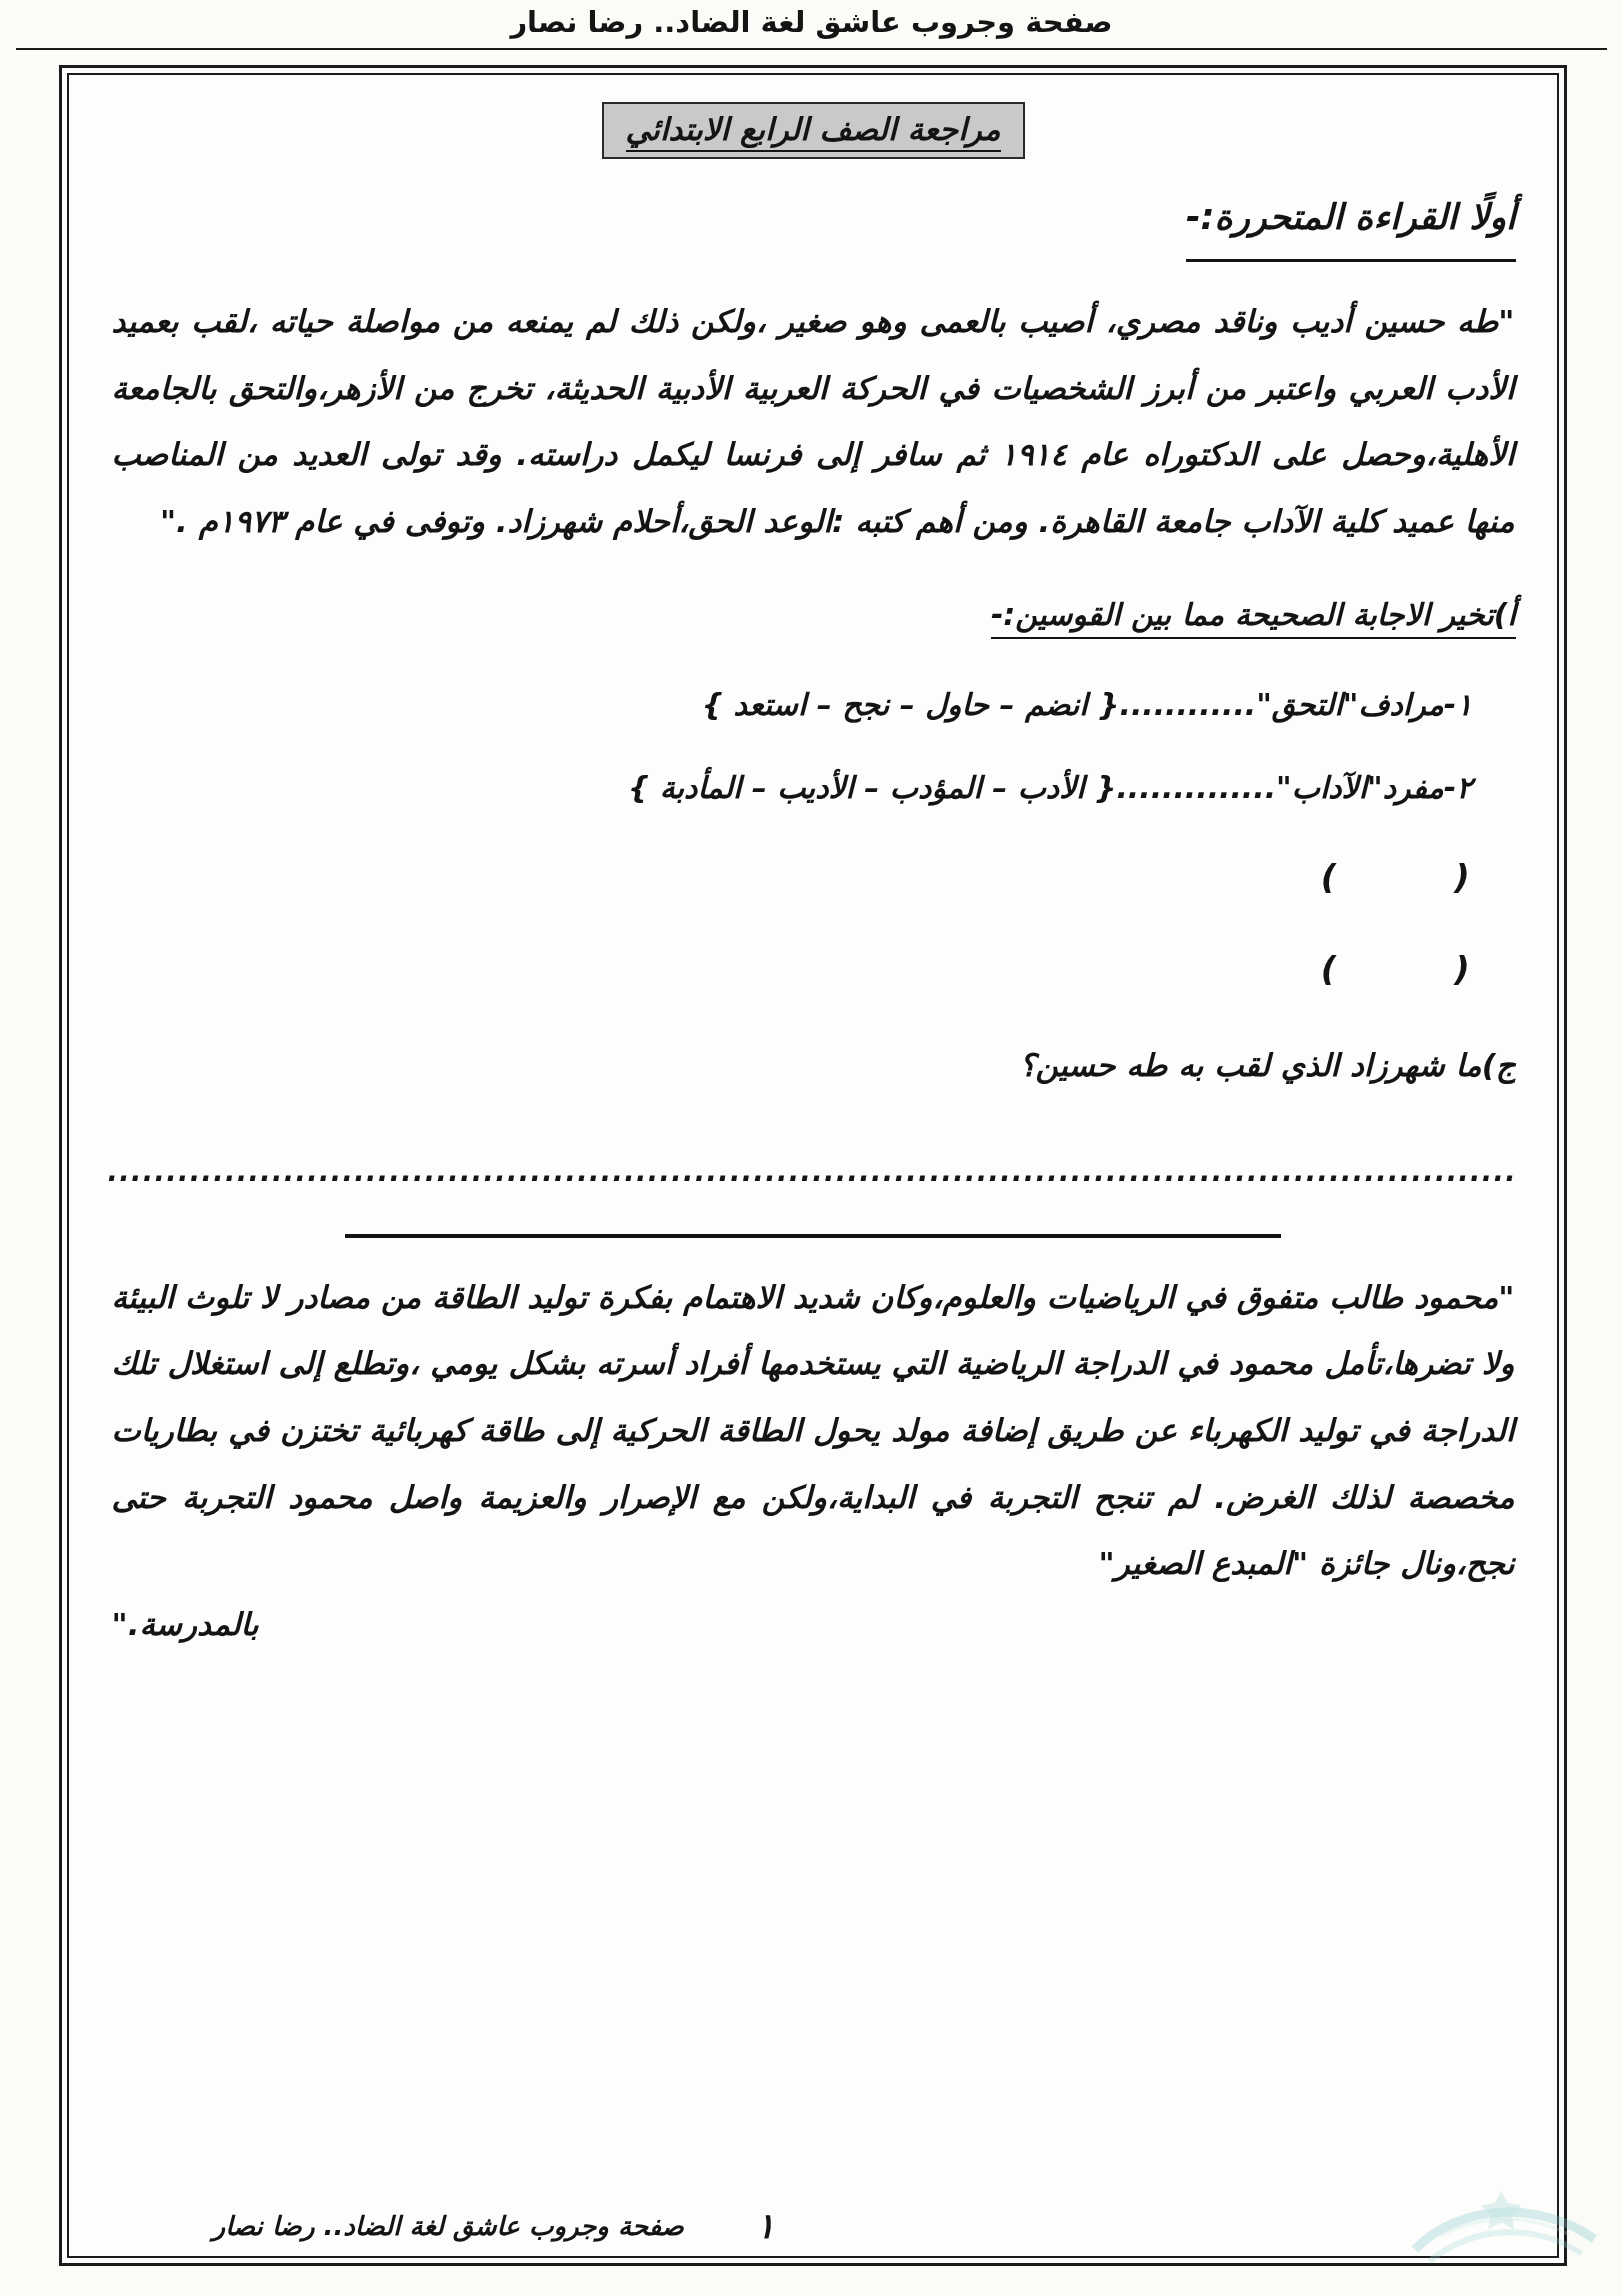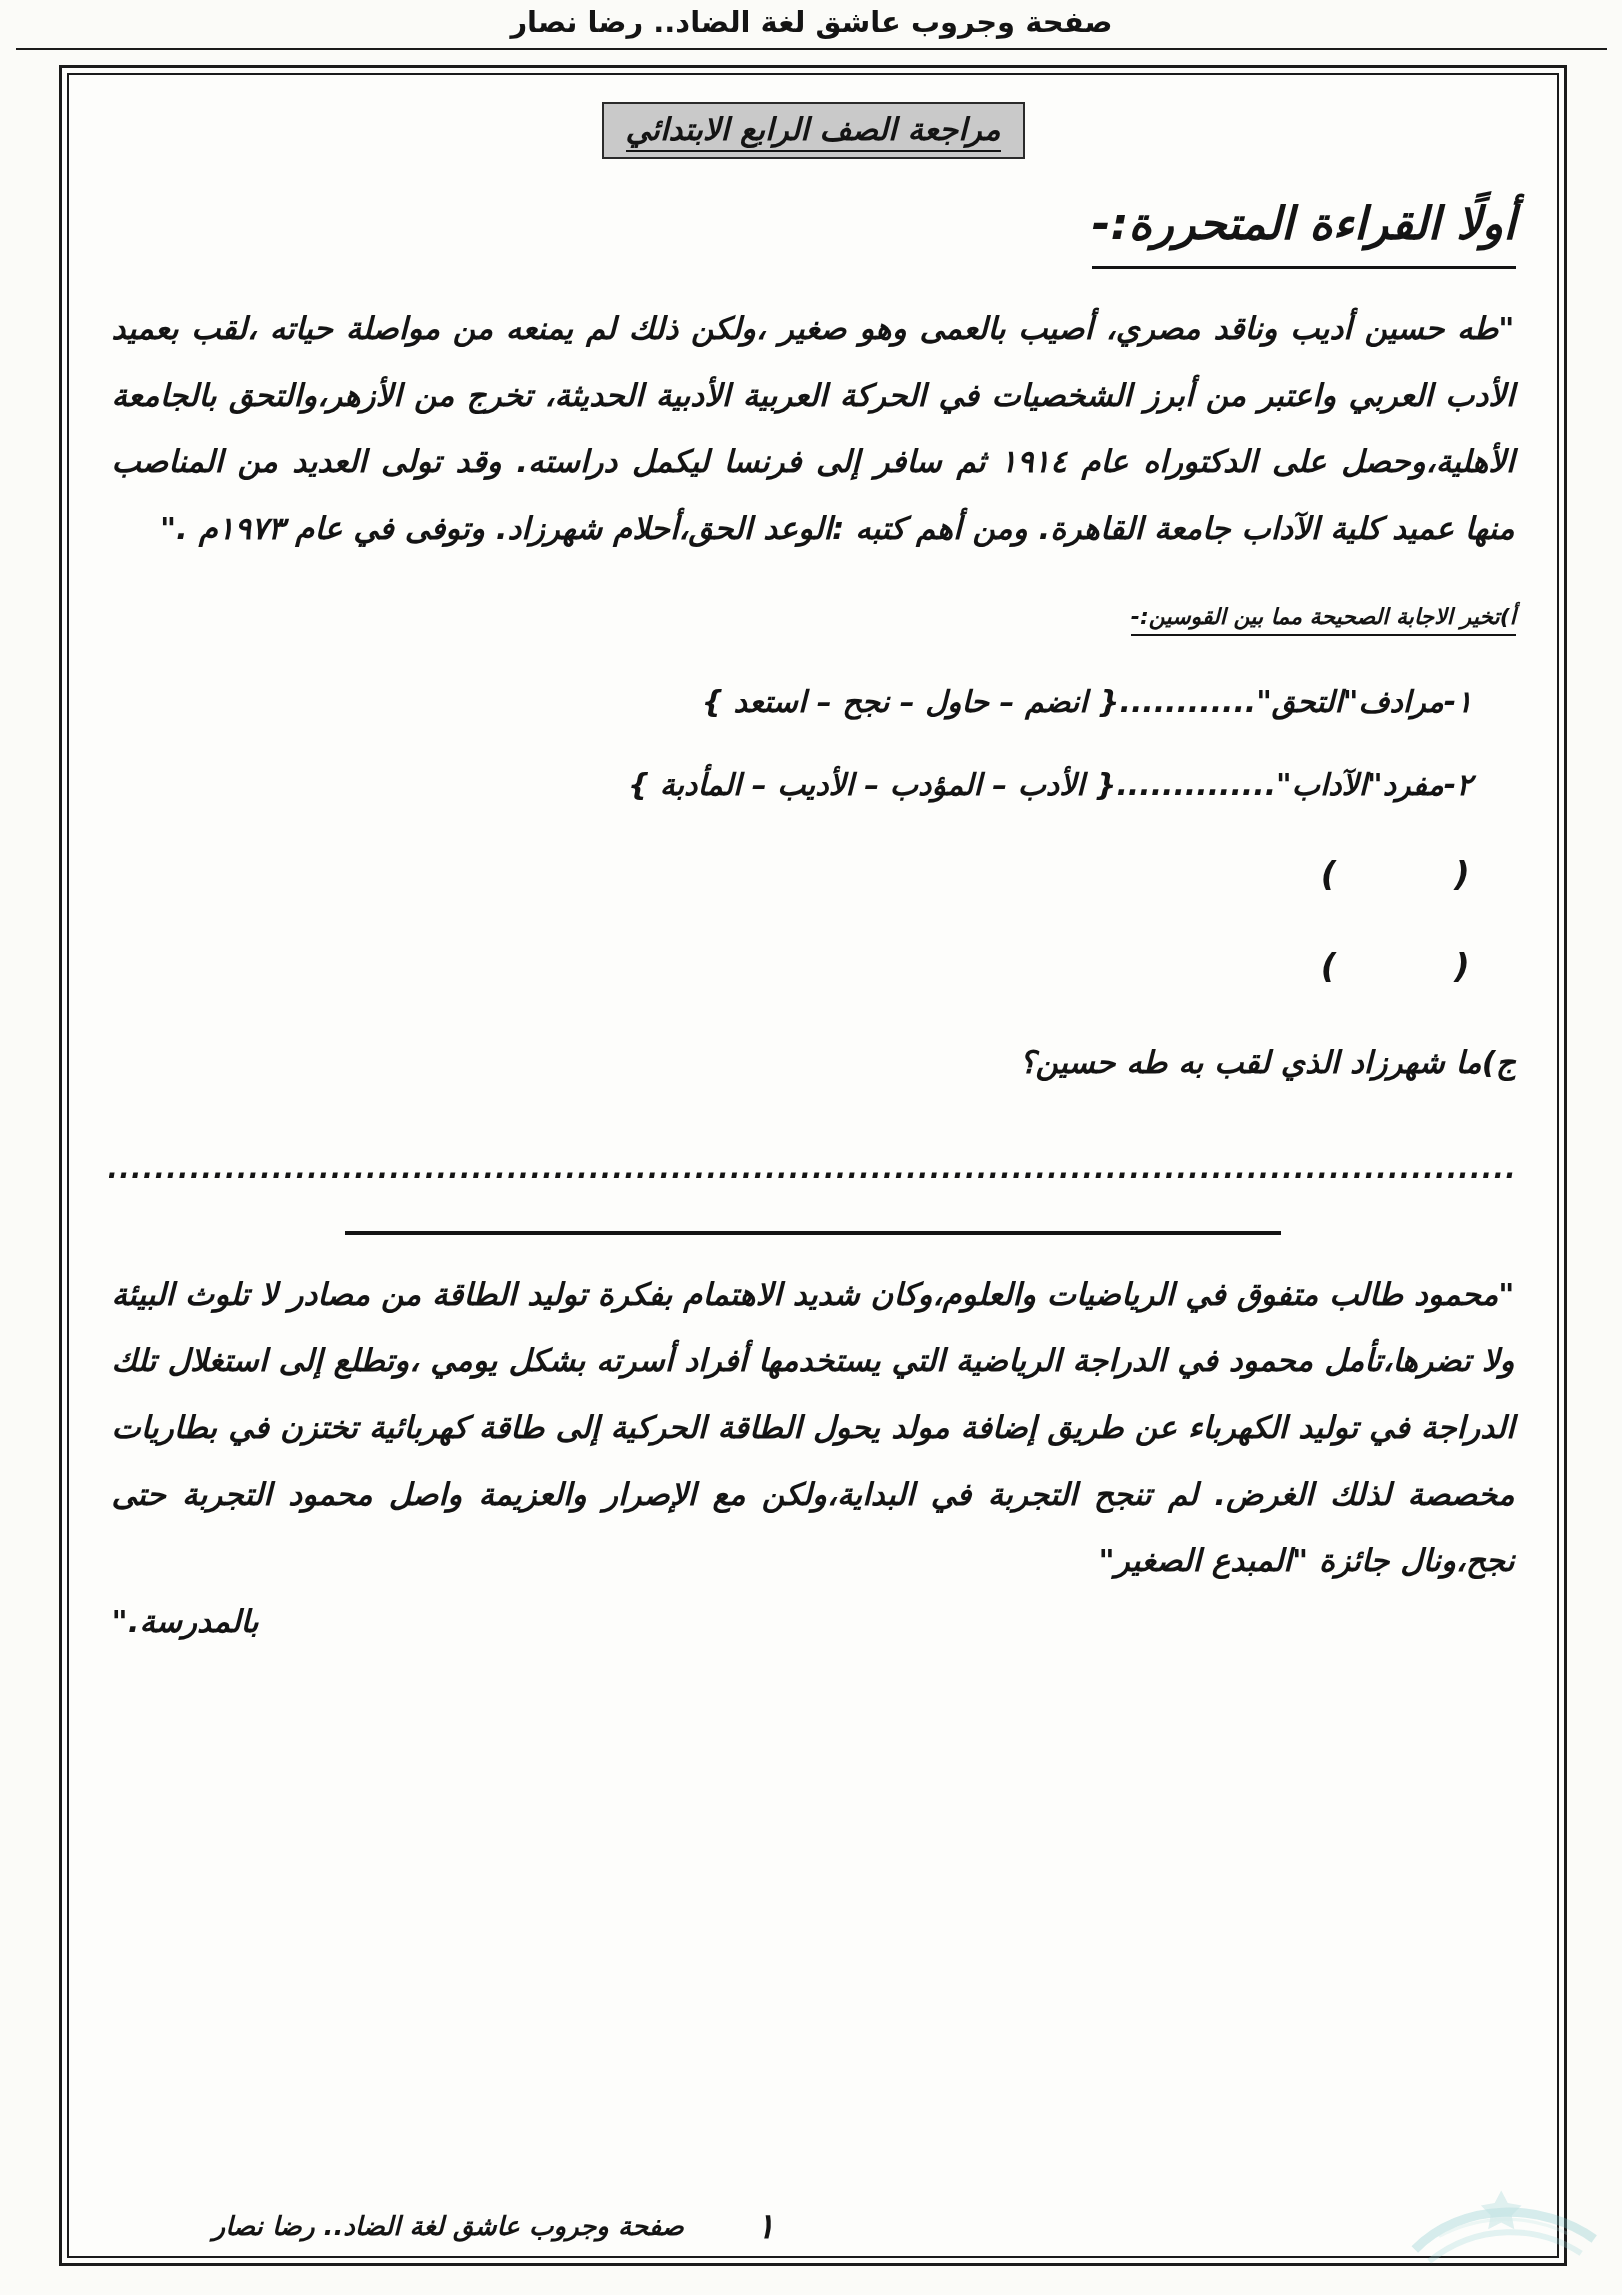--- a/index.html
+++ b/index.html
@@ -30,25 +30,25 @@
   
   .title-box{
     width:fit-content;margin:10.5px auto 0 auto;
     background:#c9c9c9;border:2px solid #2a2a2a;
     padding:6.5px 22px 10.5px 22px;
   }
   .title-box .u{border-bottom:2.6px solid #141414;padding-bottom:3.9px;font-size:31px;}
   
   .sec-heading{
     display:inline-block;margin:38px 2.6px 0 0;
-    font-size:45px;border-bottom:3.3px solid #141414;padding-bottom:16px;
+    font-size:35px;border-bottom:3.3px solid #141414;padding-bottom:22px;
   }
   .q-heading{
     display:inline-block;margin:42px 2.6px 0 0;
-    font-size:22px;border-bottom:2.6px solid #141414;padding-bottom:5.2px;
+    font-size:30px;border-bottom:2.6px solid #141414;padding-bottom:5.2px;
   }
   .q-heading-plain{
     display:block;margin:58px 2.6px 0 0;font-size:31px;
   }
   
   .passage{
     margin:26px 3.9px 0 3.9px;font-size:31px;line-height:2.15;
     text-align:justify;
   }
   .passage-tail{

